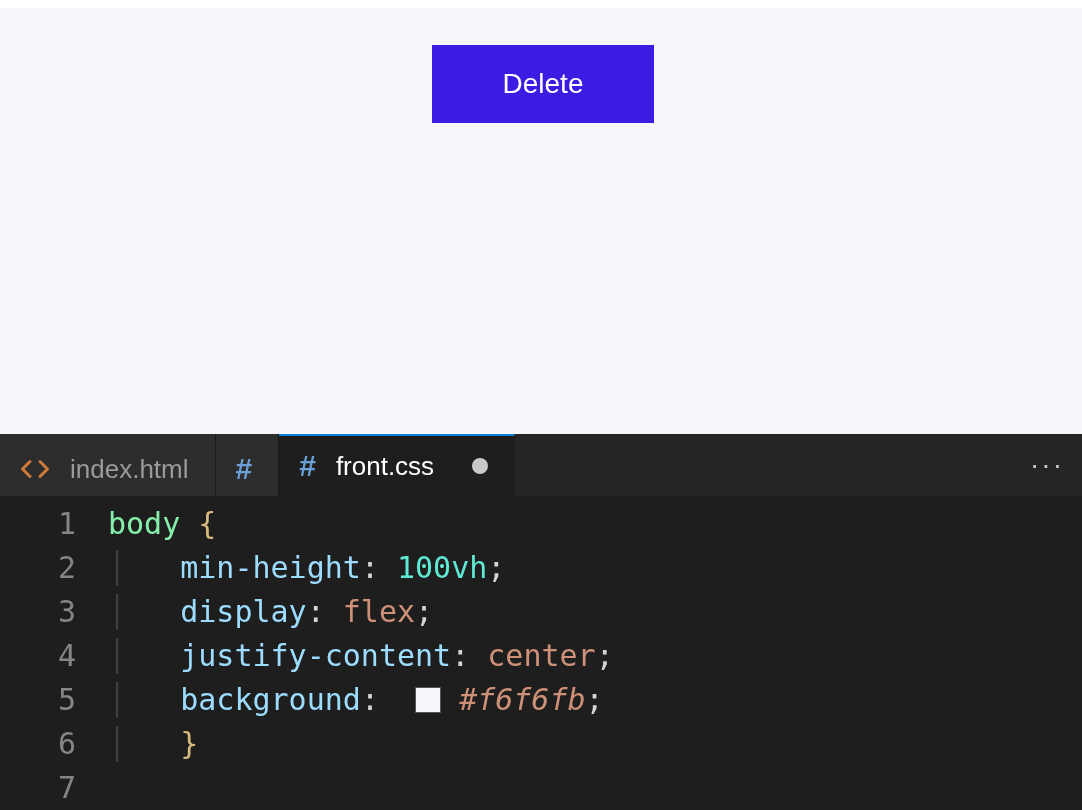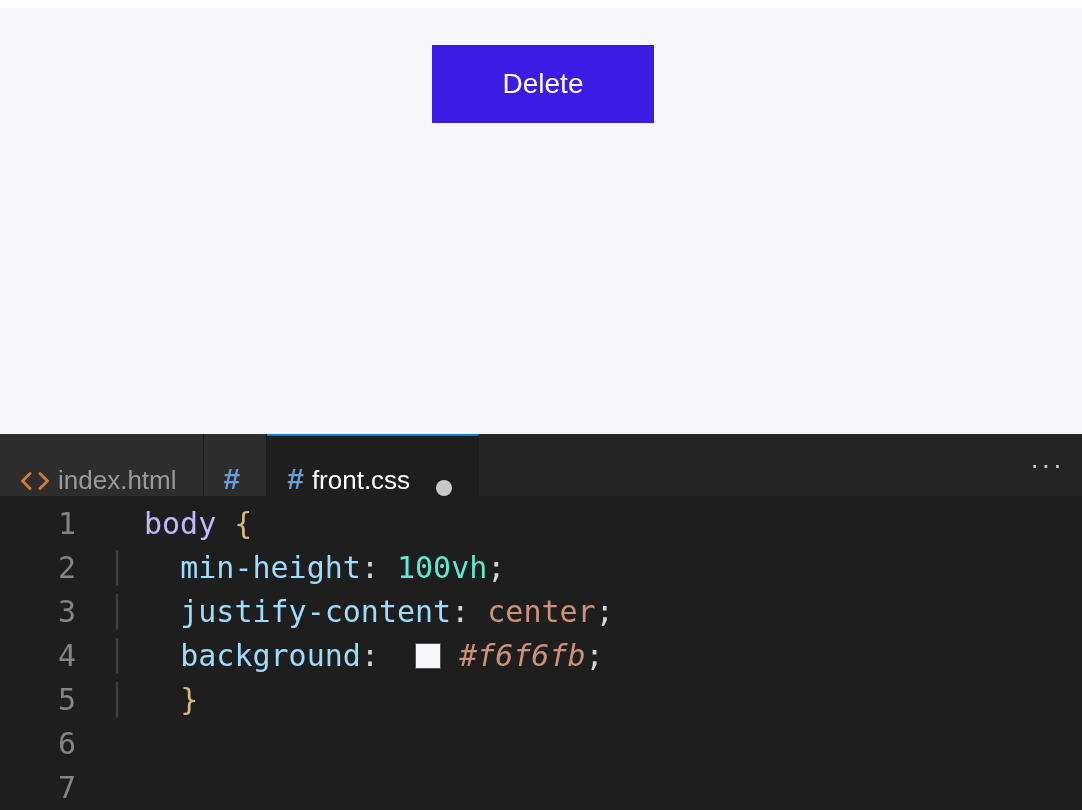--- a/index.html
+++ b/index.html
@@ -38,26 +38,26 @@
     position: relative;
   }
   .tab-bar {
     display: flex;
     height: 62px;
     background: #252526;
     align-items: stretch;
   }
   .tab {
     display: flex;
-    align-items: flex-end;
+    align-items: center;
     padding: 8px 26px 0 20px;
     color: #9a9a9a;
     font-size: 26px;
     cursor: pointer;
-    gap: 8px;
+    gap: 20px;
     white-space: nowrap;
     border-right: 1px solid #1b1b1c;
     background: #2d2d2d;
   }
   .tab.active {
     background: #1e1e1e;
     color: #ffffff;
     border-top: 2px solid #0e7fd6;
     padding-top: 0;
   }
@@ -104,21 +104,21 @@
   .gutter div { height: 44px; }
   .code {
     flex: 1;
     color: #d4d4d4;
     position: relative;
   }
   .code .line { height: 44px; white-space: pre; }
   .indent-guide { color: #404040; }
 
   
-  .sel  { color: #c4b5fd; margin-left: 36px; }   
+  .sel  { color: #86efac; }   
   .brc  { color: #d7ba7d; }   
   .prop { color: #9cdcfe; }   
   .pun  { color: #d4d4d4; }   
   .num  { color: #5eead4; }   
   .kw   { color: #ce9178; }   
   .hex  { color: #ce9178; font-style: italic; }
   .swatch {
     display:inline-block; width:26px; height:26px; background:#f6f6fb;
     border:1px solid #555; vertical-align:-3px;
   }
@@ -165,20 +165,21 @@
         <div>2</div>
         <div>3</div>
         <div>4</div>
         <div>5</div>
         <div>6</div>
         <div>7</div>
       </div>
       <div class="code">
         <div class="line"><span class="sel">body</span> <span class="brc">{</span></div>
         <div class="line"><span class="indent-guide">│   </span><span class="prop">min-height</span><span class="pun">: </span><span class="num">100vh</span><span class="pun">;</span></div>
+        <div class="line"><span class="indent-guide">│   </span><span class="prop">display</span><span class="pun">: </span><span class="kw">flex</span><span class="pun">;</span></div>
         <div class="line"><span class="indent-guide">│   </span><span class="prop">justify-content</span><span class="pun">: </span><span class="kw">center</span><span class="pun">;</span></div>
         <div class="line"><span class="indent-guide">│   </span><span class="prop">background</span><span class="pun">: </span> <span class="swatch"></span> <span class="hex">#f6f6fb</span><span class="pun">;</span></div>
         <div class="line"><span class="indent-guide">│   </span><span class="brc">}</span></div>
       </div>
     </div>
 
   </div>
 </div>
 
 </body></html>

